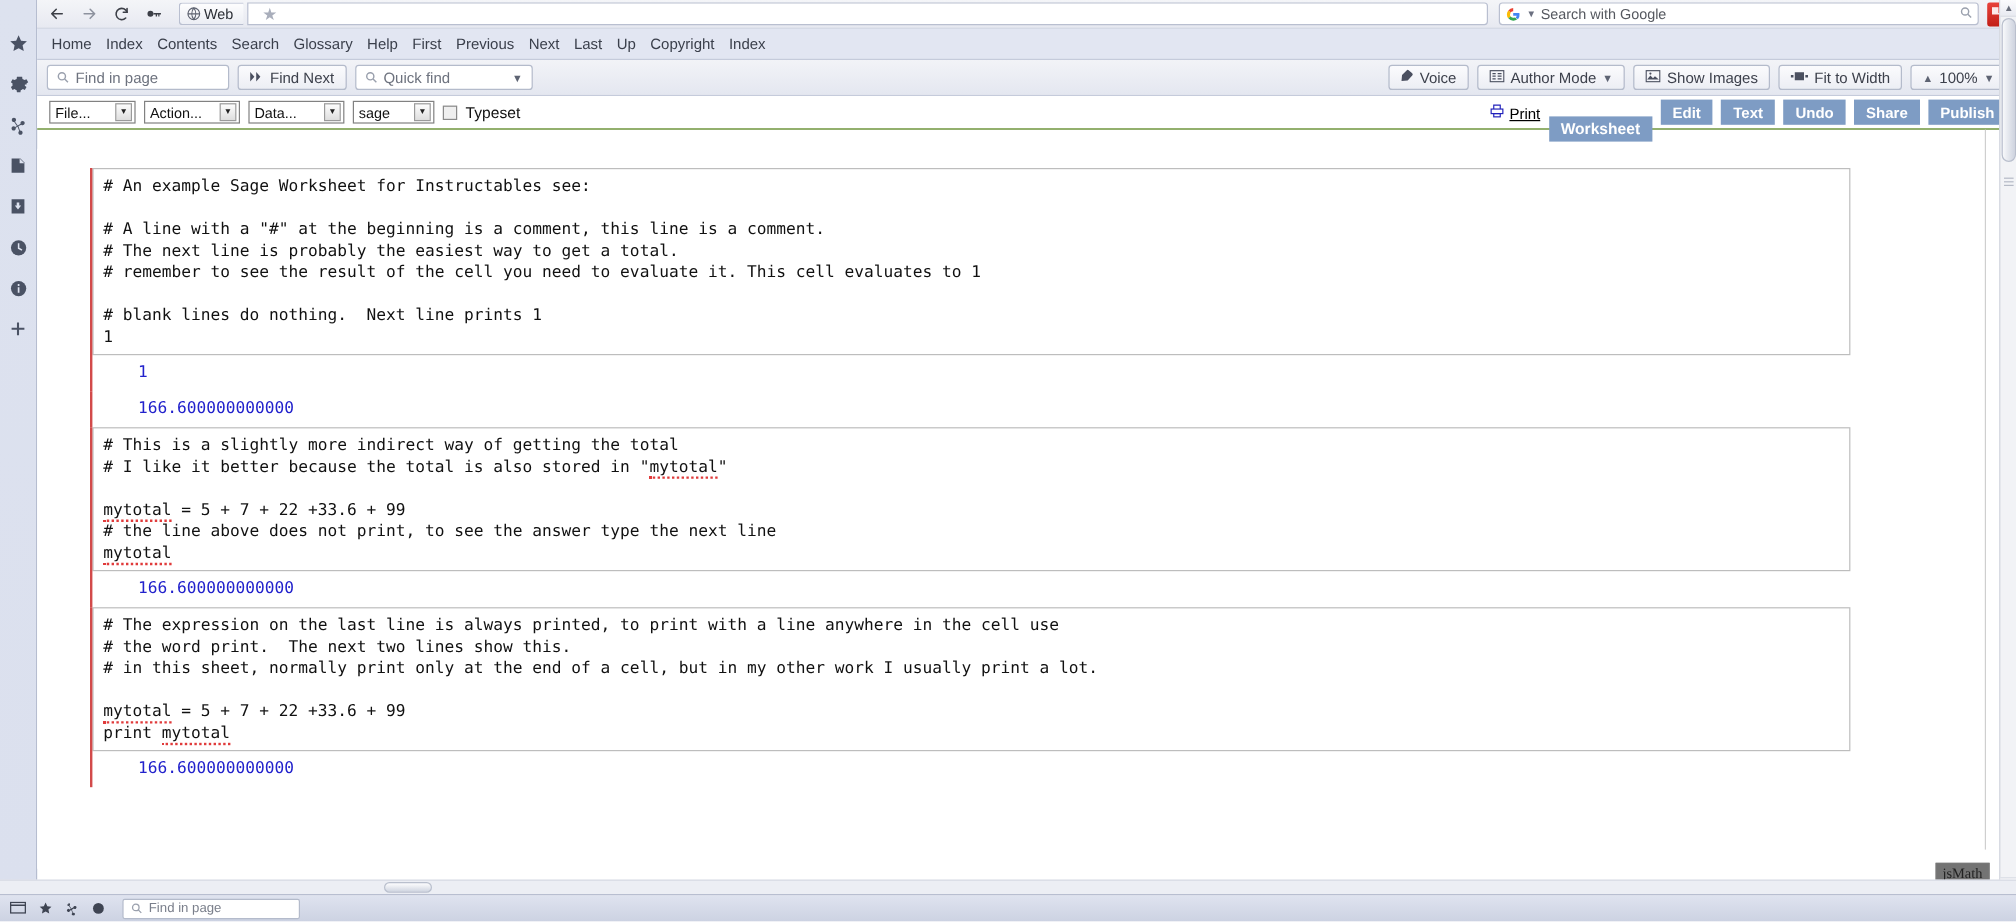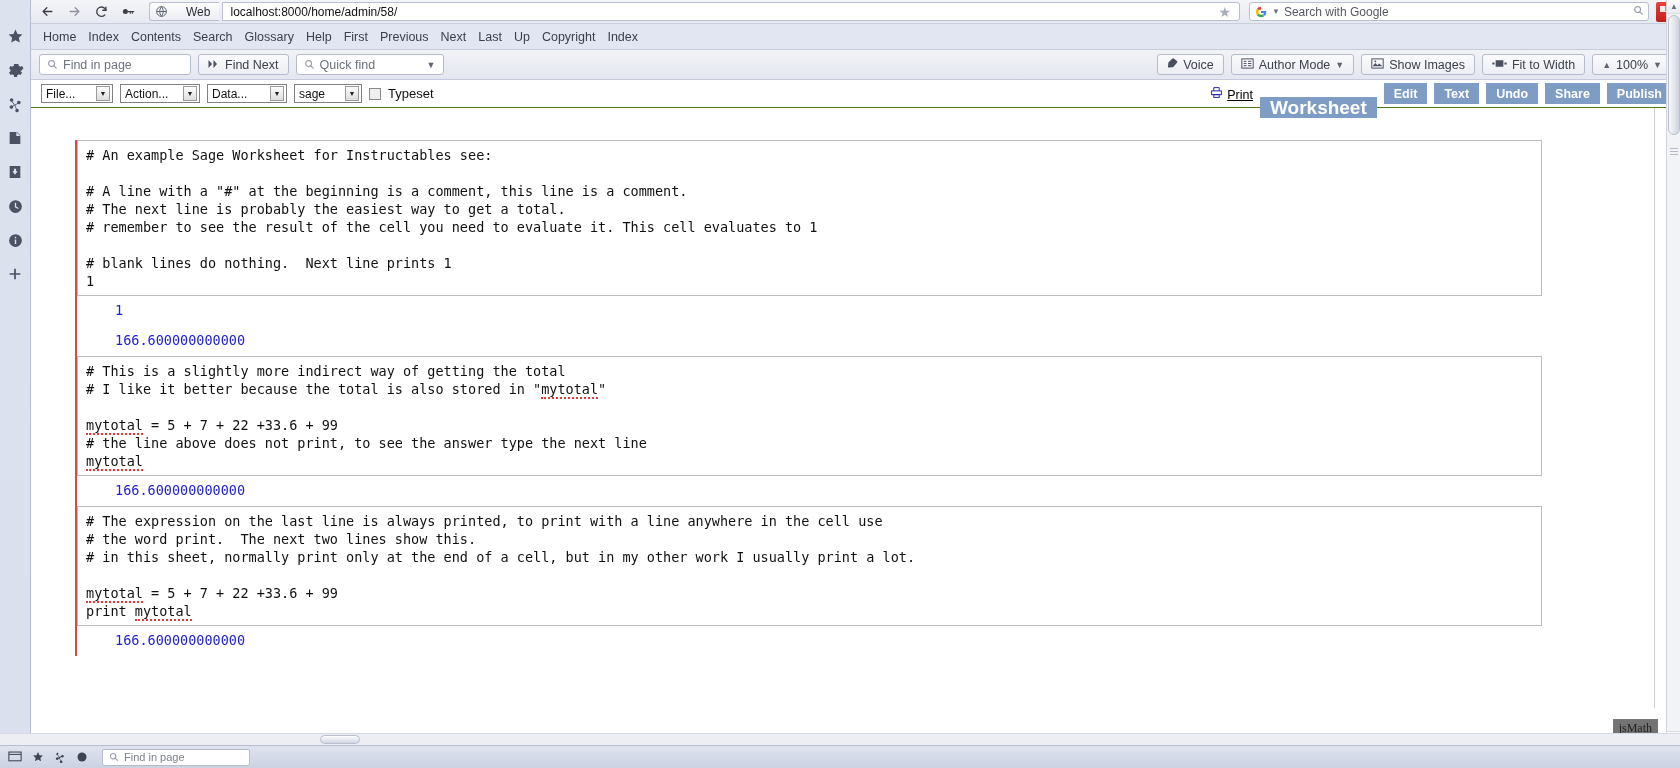--- a/index.html
+++ b/index.html
@@ -30,21 +30,21 @@
     position: absolute; left: 31px; top: 0; width: 1649px; height: 24px;
     background: linear-gradient(to bottom,#f4f5f8 0%, #e7e9f1 100%);
     border-bottom: 1px solid #c9cedd;
     display: flex; align-items: center; padding: 0 4px; gap: 3px;
   }
   .navbtn {
     width: 24px; height: 20px; display: flex; align-items: center; justify-content: center;
     color: #3c3f47; cursor: pointer; border-radius: 2px;
   }
   .webchip {
-    display: flex; align-items: center; gap: 18px;
+    display: flex; align-items: center; gap: 2px;
     height: 19px; padding: 0 9px 0 5px; margin-left: 6px;
     background: linear-gradient(to bottom,#fdfdfe,#eceef4);
     border: 1px solid #b9bfd0; border-right: none;
     border-radius: 3px 0 0 3px;
     font-size: 12px; color: #2b2e35; white-space: nowrap;
   }
   .urlbar {
     flex: 1; height: 19px; display: flex; align-items: center;
     background: #ffffff; border: 1px solid #b9bfd0; border-radius: 0 3px 3px 0;
     padding: 0 4px 0 7px; font-size: 12px; color: #111;
@@ -133,21 +133,21 @@
   .typeset-lbl { font-size: 13px; color: #111; }
   .printlink {
     display: flex; align-items: flex-end; gap: 4px; color: #000000;
     font-size: 12.5px; text-decoration: underline; cursor: pointer;
   }
   .bluebtn {
     height: 21px; padding: 0 10px; display: flex; align-items: center;
     background: #7e9cc4; color: #ffffff; font-weight: bold; font-size: 12.5px;
     cursor: pointer; border: none;
   }
-  .bluebtn.big { font-size: 19px; margin-top: 28px; }
+  .bluebtn.big { font-size: 13px; margin-top: 28px; }
 
   
   .sheet {
     position: absolute; left: 31px; top: 124px; width: 1635px; height: 600px;
     background: #ffffff; overflow: hidden;
   }
   .cellwrap { position: relative; margin: 0 0 0 46px; }
   .cellbar {
     position: absolute; left: -2px; top: 0; width: 2px; height: 100%; background: #d24a4a;
   }
@@ -295,21 +295,20 @@
 
     <div class="webchip">
       <svg width="13" height="13" viewBox="0 0 24 24" fill="none" stroke="#5d6270" stroke-width="1.8">
           <circle cx="12" cy="12" r="9"></circle>
           <path d="M3 12h18M12 3a15 15 0 010 18M12 3a15 15 0 000 18"></path>
         </svg>
       <span>Web</span>
     </div>
 
     <div class="urlbar">
-      <span class="url-text">localhost:8000/home/admin/58/</span>
       <span class="star">★</span>
     </div>
 
     <div class="searchbox">
       <span class="gicon">
         <svg width="14" height="14" viewBox="0 0 24 24">
           <path d="M12 3a9 9 0 00-7 3.6l3.4 2.6A5.3 5.3 0 0112 7.6z" fill="#ea4335"></path>
           <path d="M5 6.6A9 9 0 003 12a9 9 0 002 5.6l3.4-2.6A5.3 5.3 0 018.4 9.2z" fill="#fbbc05"></path>
           <path d="M5 17.6A9 9 0 0012 21a9 9 0 005.8-2l-3.3-2.6a5.3 5.3 0 01-6.1-1.4z" fill="#34a853"></path>
           <path d="M21 12c0-.7-.1-1.3-.2-1.9H12v3.7h5a4.4 4.4 0 01-1.5 2.6L18.8 19A8.9 8.9 0 0021 12z" fill="#4285f4"></path>

